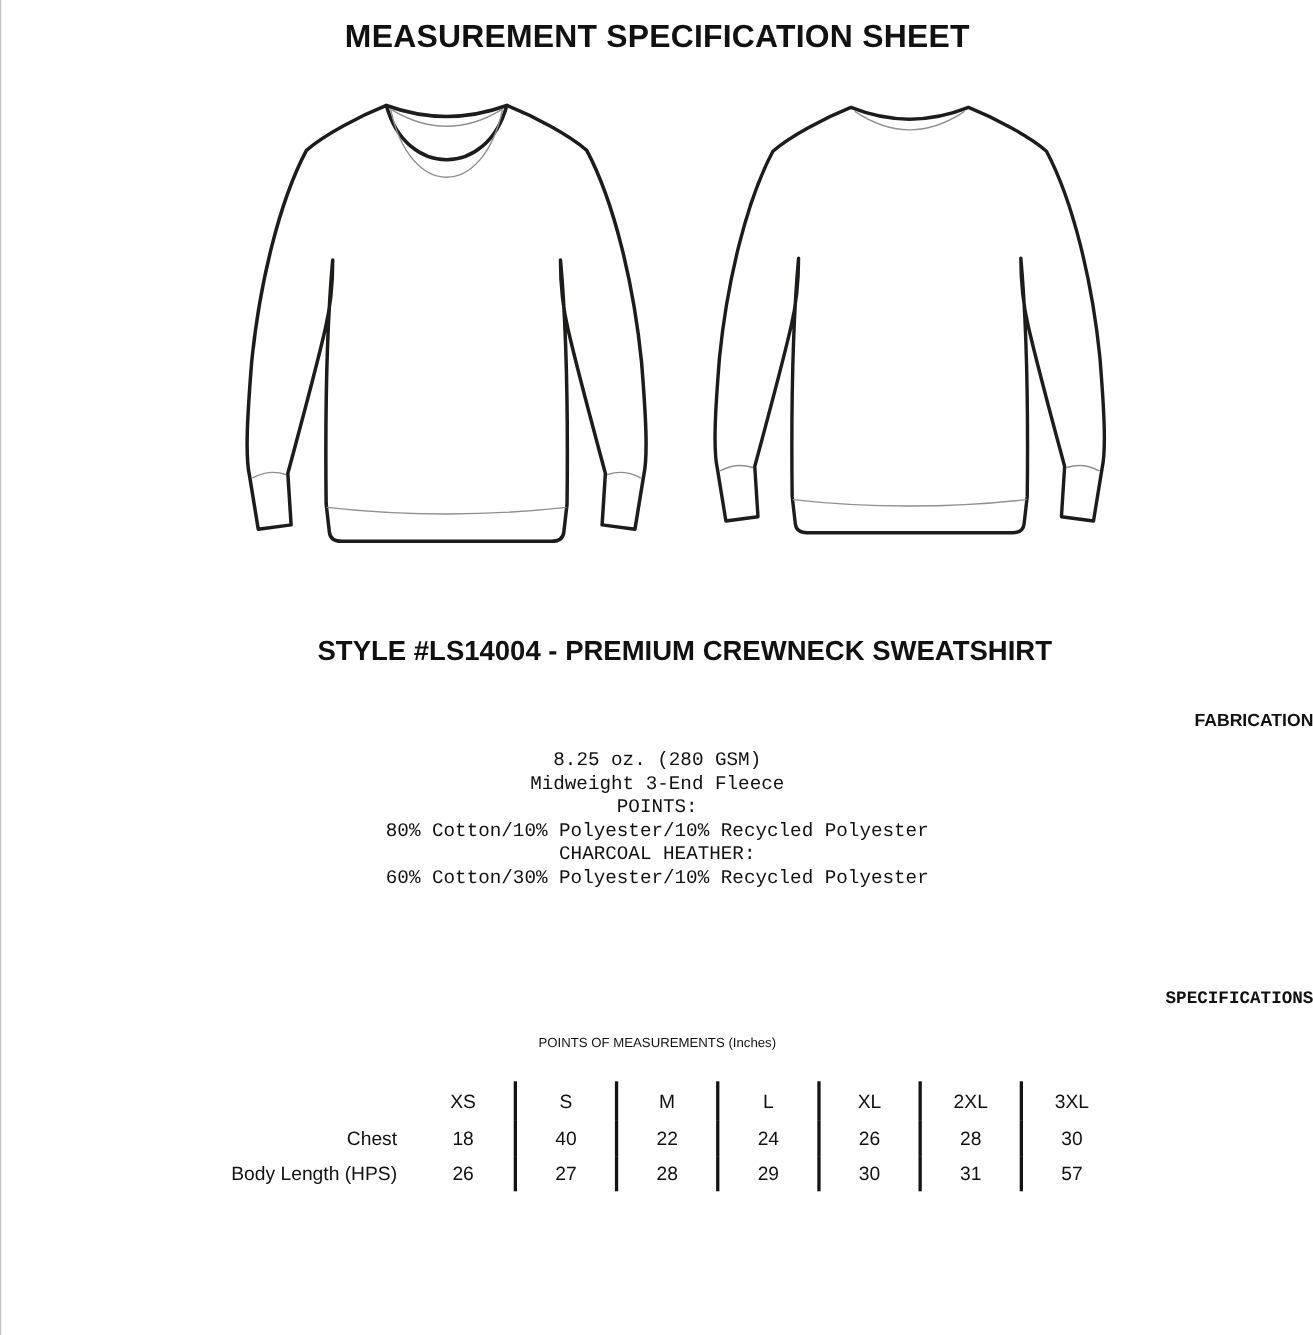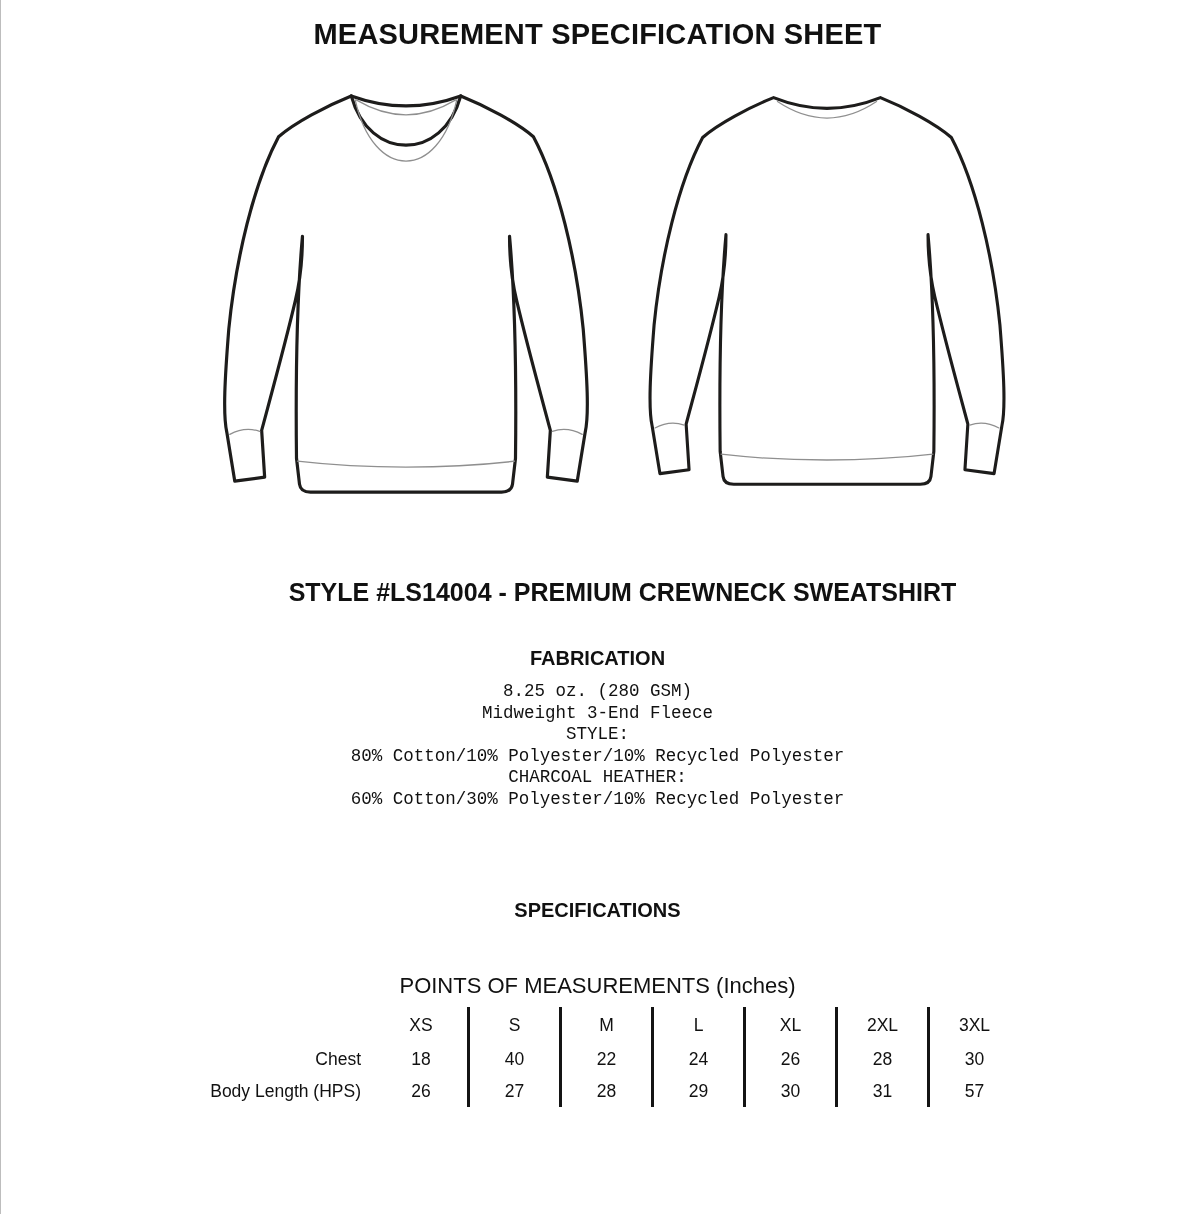--- a/index.html
+++ b/index.html
@@ -56,53 +56,51 @@
     width: 100%;
     text-align: center;
     font-size: 25px;
     font-weight: bold;
     padding-left: 25px;
   }
   .section-heading {
     position: absolute;
     left: 0;
     width: 100%;
-    text-align: center;
-    font-size: 20px;
+    text-align: right;
+    font-size: 16px;
     font-weight: bold;
   }
   .fab-heading { top: 647px; }
-  .spec-heading { top: 899px; }
+  .spec-heading { top: 899px; font-family: Liberation Mono, monospace; }
   .fab-lines {
     position: absolute;
     top: 681px;
     left: 0;
     width: 100%;
     text-align: center;
     font-size: 17.5px;
     line-height: 21.5px;
     font-family: Liberation Mono, monospace;
   }
   .spec-subheading {
     position: absolute;
     top: 941px;
     left: 0;
     width: 100%;
     text-align: center;
-    font-size: 22px;
-    margin-top: 32px;
+    font-size: 12px;
   }
   .size-table {
     position: absolute;
     top: 983px;
     left: 100px;
     display: grid;
     grid-template-columns: 274px repeat(7, 92px);
     font-size: 17.5px;
-    margin-top: 24px;
   }
   .size-table .cell {
     display: flex;
     align-items: center;
     justify-content: center;
     height: 32px;
     box-sizing: border-box;
   }
   .size-table .hdr { height: 36px; }
   .size-table .label-cell {
@@ -185,21 +183,21 @@
     </svg>
   </div>
 
   <div class="style-heading">STYLE #LS14004 - PREMIUM CREWNECK SWEATSHIRT</div>
 
   <div class="section-heading fab-heading">FABRICATION</div>
 
   <div class="fab-lines">
     <div>8.25 oz. (280 GSM)</div>
     <div>Midweight 3-End Fleece</div>
-    <div>STYLE:</div>
+    <div>POINTS:</div>
     <div>80% Cotton/10% Polyester/10% Recycled Polyester</div>
     <div>CHARCOAL HEATHER:</div>
     <div>60% Cotton/30% Polyester/10% Recycled Polyester</div>
   </div>
 
   <div class="section-heading spec-heading">SPECIFICATIONS</div>
 
   <div class="spec-subheading">POINTS OF MEASUREMENTS (Inches)</div>
 
   <div class="size-table">

